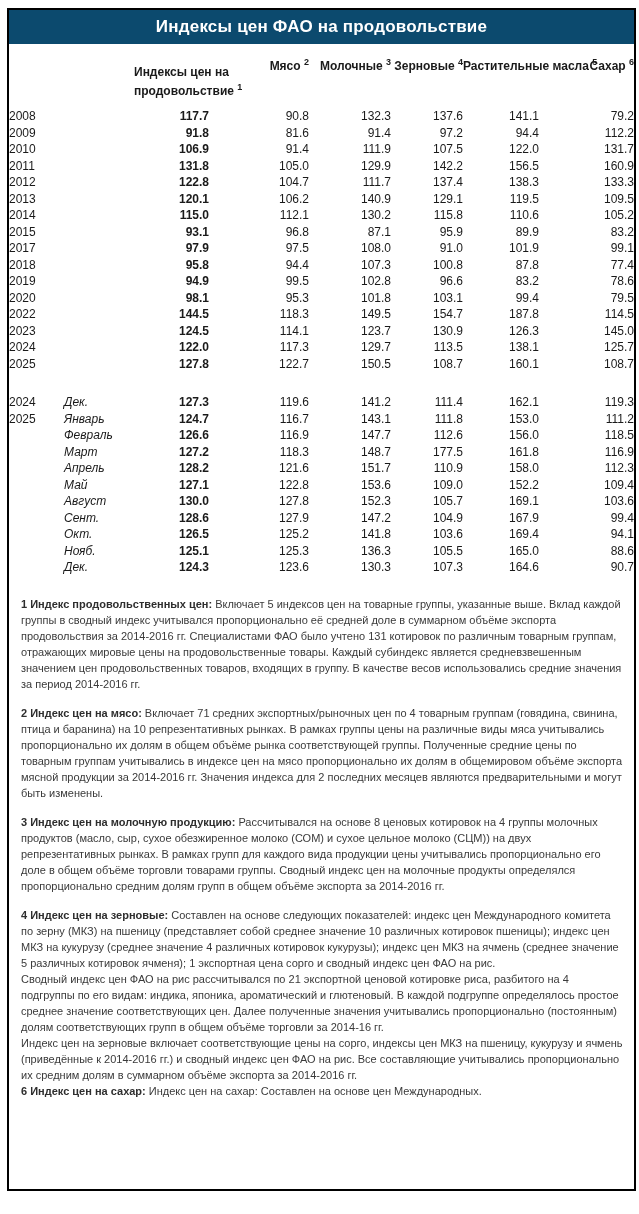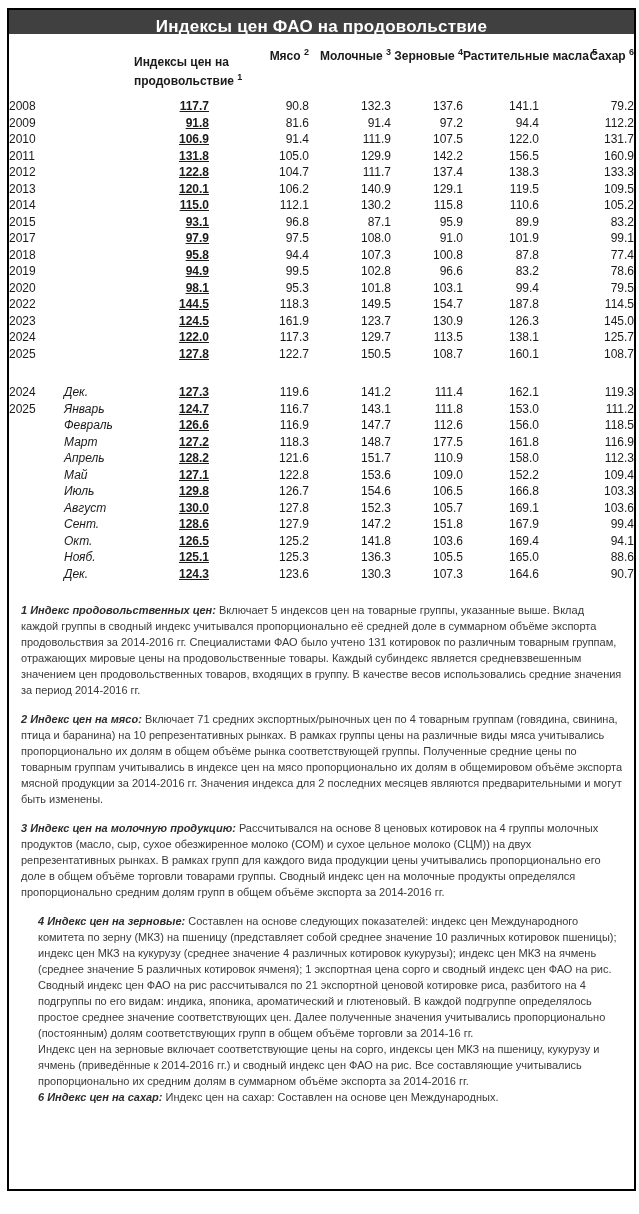--- a/index.html
+++ b/index.html
@@ -10,26 +10,26 @@
     -webkit-font-smoothing:antialiased;
   }
   .page{
     margin:8px 3px 0 7px;
     border:2px solid #000;
     min-height:1183px;
     box-sizing:border-box;
     background:#fff;
   }
   .titlebar{
-    background:#404040;
+    background:#0c4a6e;
     color:#fff;
     font-weight:bold;
     font-size:17px;
     text-align:center;
-    height:24px;
+    height:34px;
     line-height:34px;
     letter-spacing:.2px;
   }
   table.idx{
     table-layout:fixed;
     border-collapse:collapse;
     width:625px;
     margin-top:12px;
   }
   table.idx th, table.idx td{
@@ -60,34 +60,34 @@
     padding-left:10px;
     white-space:normal;
     overflow-wrap:break-word;
     word-break:break-word;
   }
   th.c-num{text-align:right;}
   sup.fnmark{font-size:9px;font-weight:bold;}
   td.c-year{text-align:left;padding-left:12px;}
   td.c-month{text-align:left;padding-left:6px;font-style:italic;}
   td.c-num{text-align:right;}
-  td.food{font-weight:bold;font-size:12.5px;text-decoration:underline;}
+  td.food{font-weight:bold;font-size:12.5px;}
   tbody tr{height:16.5px;line-height:16.5px;}
   tbody.gap tr{height:22px;line-height:22px;}
   .last-col{padding-right:19px;}
   .footnotes{
     margin:20px 10px 10px 12px;
     font-size:11px;
     line-height:16px;
     color:#3a3a3a;
   }
   .footnote{margin:0 0 13px 0;}
-  .footnote.tight{margin-bottom:0;margin-left:17px;}
+  .footnote.tight{margin-bottom:0;}
   .fn-para{margin:0;}
-  .fn-label{color:#2e2e2e;font-style:italic;}
+  .fn-label{color:#2e2e2e;}
 </style>
 </head>
 <body>
 
 <div class="page">
   <div class="titlebar">Индексы цен ФАО на продовольствие</div>
 
   <table class="idx">
     <colgroup>
       <col style="width:55px">
@@ -239,21 +239,21 @@
           <td class="c-num">118.3</td>
           <td class="c-num">149.5</td>
           <td class="c-num">154.7</td>
           <td class="c-num">187.8</td>
           <td class="c-num last-col">114.5</td>
         </tr>
         <tr>
           <td class="c-year">2023</td>
           <td class="c-month"></td>
           <td class="c-num food">124.5</td>
-          <td class="c-num">161.9</td>
+          <td class="c-num">114.1</td>
           <td class="c-num">123.7</td>
           <td class="c-num">130.9</td>
           <td class="c-num">126.3</td>
           <td class="c-num last-col">145.0</td>
         </tr>
         <tr>
           <td class="c-year">2024</td>
           <td class="c-month"></td>
           <td class="c-num food">122.0</td>
           <td class="c-num">117.3</td>
@@ -334,45 +334,35 @@
           <td class="c-month">Май</td>
           <td class="c-num food">127.1</td>
           <td class="c-num">122.8</td>
           <td class="c-num">153.6</td>
           <td class="c-num">109.0</td>
           <td class="c-num">152.2</td>
           <td class="c-num last-col">109.4</td>
         </tr>
         <tr>
           <td class="c-year"></td>
-          <td class="c-month">Июль</td>
-          <td class="c-num food">129.8</td>
-          <td class="c-num">126.7</td>
-          <td class="c-num">154.6</td>
-          <td class="c-num">106.5</td>
-          <td class="c-num">166.8</td>
-          <td class="c-num last-col">103.3</td>
-        </tr>
-        <tr>
-          <td class="c-year"></td>
           <td class="c-month">Август</td>
           <td class="c-num food">130.0</td>
           <td class="c-num">127.8</td>
           <td class="c-num">152.3</td>
           <td class="c-num">105.7</td>
           <td class="c-num">169.1</td>
           <td class="c-num last-col">103.6</td>
         </tr>
         <tr>
           <td class="c-year"></td>
           <td class="c-month">Сент.</td>
           <td class="c-num food">128.6</td>
           <td class="c-num">127.9</td>
           <td class="c-num">147.2</td>
-          <td class="c-num">151.8</td>
+          <td class="c-num">104.9</td>
           <td class="c-num">167.9</td>
           <td class="c-num last-col">99.4</td>
         </tr>
         <tr>
           <td class="c-year"></td>
           <td class="c-month">Окт.</td>
           <td class="c-num food">126.5</td>
           <td class="c-num">125.2</td>
           <td class="c-num">141.8</td>
           <td class="c-num">103.6</td>

